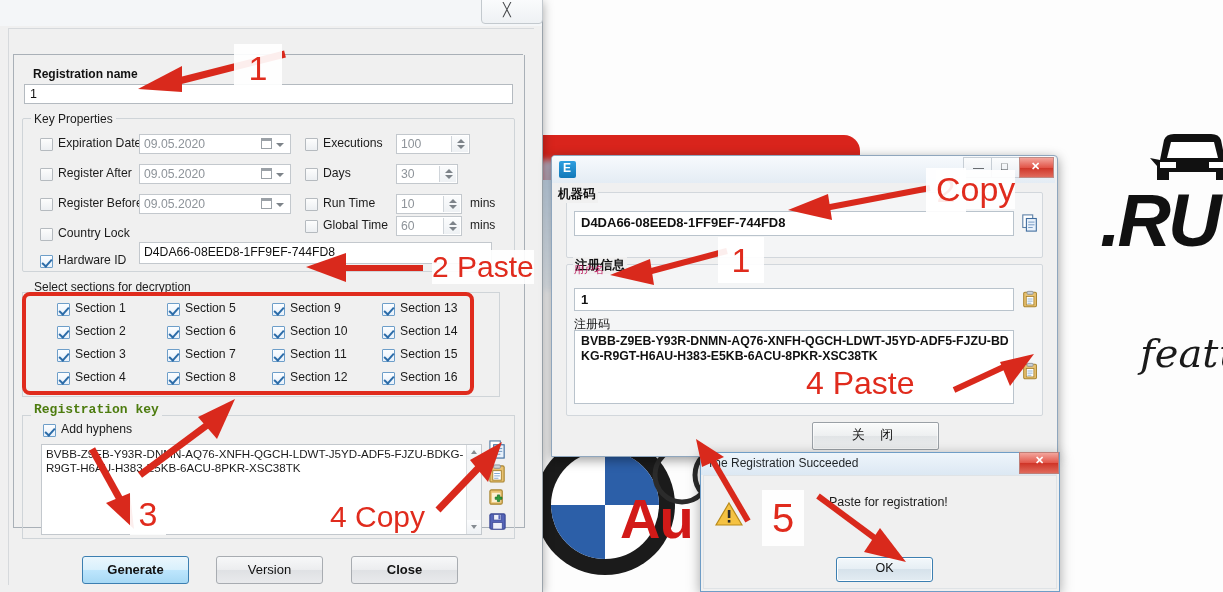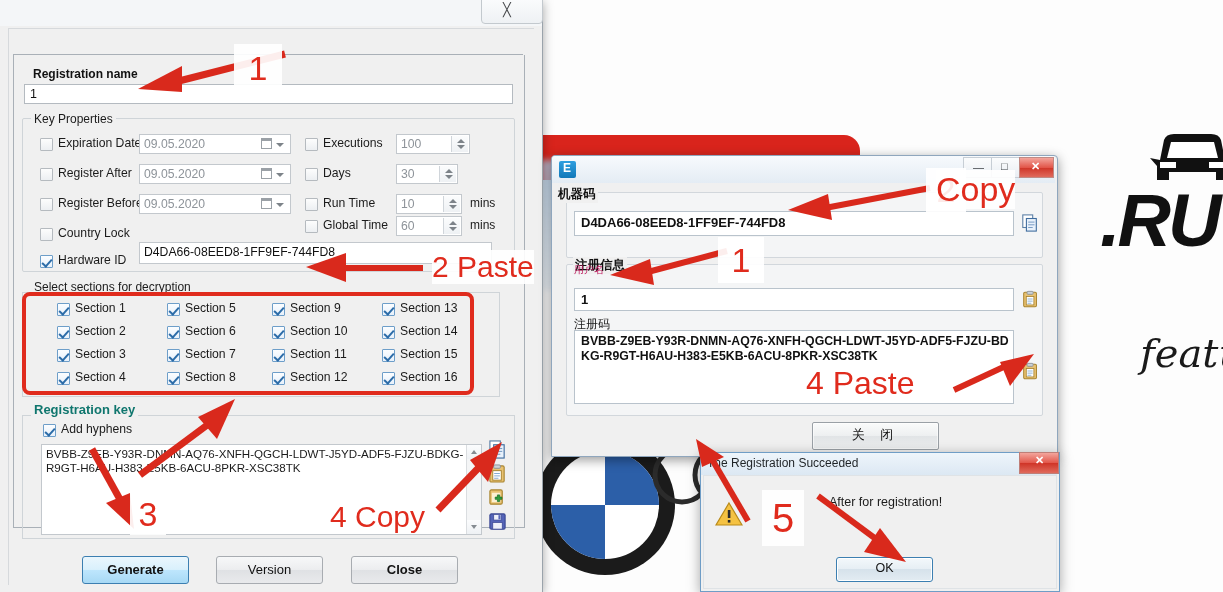--- a/index.html
+++ b/index.html
@@ -75,21 +75,21 @@
   .mins{position:absolute;font-size:12px;color:#1b1b1b;}
 
   
   #sections-group{left:22px;top:292px;width:476px;height:103px;border:1px solid #cfd4d8;}
   #sections-legend{left:31px;top:280px;background:#f0f0f0;padding:0 3px;font-size:12px;color:#1b1b1b;}
   #sections-redbox{left:22px;top:292px;width:452px;height:103px;border:4px solid #e02b1d;border-radius:8px;box-sizing:border-box;}
   .sec-item{position:absolute;}
 
   
   #regkey-group{left:22px;top:415px;width:491px;height:122px;border:1px solid #cfd4d8;}
-  #regkey-legend{left:31px;top:402px;background:#f0f0f0;padding:0 3px;font-size:13px;font-weight:bold;color:#0f766e;}
+  #regkey-legend{left:31px;top:402px;background:#f0f0f0;padding:0 3px;font-size:13px;font-weight:bold;color:#4d7c0f;font-family:Liberation Mono, monospace;}
   #hyphen-row{left:43px;top:424px;}
   #keyarea{left:41px;top:444px;width:441px;height:91px;background:#fff;border:1px solid #c3c8cd;box-sizing:border-box;}
   #keyarea-text{position:absolute;left:4px;top:2px;width:418px;font-size:11.6px;line-height:13.5px;color:#1b1b1b;word-break:break-all;font-family:"Liberation Sans",sans-serif;}
   #keyarea-scroll{position:absolute;right:0;top:0;width:14px;height:100%;background:#f4f5f6;border-left:1px solid #dadde0;}
   #keyarea-scroll .sb-up,#keyarea-scroll .sb-dn{position:absolute;left:0;width:14px;height:14px;background:linear-gradient(180deg,#fbfcfd,#eef1f4);}
   #keyarea-scroll .sb-up{top:0;} #keyarea-scroll .sb-dn{bottom:0;}
   .sb-tri{position:absolute;left:4px;width:0;height:0;border-left:3px solid transparent;border-right:3px solid transparent;}
   .sb-tri.u{top:5px;border-bottom:4px solid #868c92;}
   .sb-tri.d{top:5px;border-top:4px solid #868c92;}
 
@@ -163,20 +163,21 @@
   </svg>
 
   <svg class="abs" id="bg-audi-rings" viewBox="0 0 190 70">
     <g fill="none" stroke="#2b2b2b" stroke-width="5">
       <circle cx="32" cy="35" r="27"></circle>
         <circle cx="72" cy="35" r="27"></circle>
       <circle cx="112" cy="35" r="27"></circle>
         <circle cx="152" cy="35" r="27"></circle>
     </g>
   </svg>
+  <div class="abs" id="bg-audi-text">Au</div>
 </div>
 
 <div class="abs win" id="main-window">
   <div class="abs win7-title" id="main-titlebar"></div>
   <div class="abs" id="main-close-btn"></div>
   <div class="abs" id="main-close-glyph">╳</div>
 
   <div class="abs" id="main-body"></div>
 
   <div class="abs" id="tab-underline"></div>
@@ -487,21 +488,21 @@
   <div class="abs" id="ok-titlebar"></div>
   <div class="abs" id="ok-title-text">The Registration Succeeded</div>
   <div class="abs" id="ok-close"></div>
   <div class="abs" id="ok-close-glyph">✕</div>
   <div class="abs" id="ok-client"></div>
   <svg class="abs" id="warn-icon" viewBox="0 0 28 26">
     <path d="M14 2 L27 24 L1 24 Z" fill="#f5c242" stroke="#b98a18" stroke-width="1.2"></path>
     <rect x="12.8" y="9" width="2.6" height="8" fill="#2b2b2b"></rect>
     <rect x="12.8" y="19" width="2.6" height="2.6" fill="#2b2b2b"></rect>
   </svg>
-  <div class="abs" id="ok-msg">After for registration!</div>
+  <div class="abs" id="ok-msg">Paste for registration!</div>
   <div class="abs" id="ok-btn">OK</div>
 </div>
 
 <svg class="abs ann-arrow" style="left:130px;top:48px;width:160px;height:50px;" viewBox="0 0 160 50">
   <path d="M155 6 L45 34" stroke="#d9291c" stroke-width="7" fill="none"></path>
   <path d="M8 41 L52 18 L52 44 Z" fill="#d9291c"></path>
 </svg>
 <div class="abs ann-num" style="left:234px;top:44px;width:48px;height:48px;line-height:48px;">1</div>
 
 <svg class="abs ann-arrow" style="left:298px;top:248px;width:130px;height:40px;" viewBox="0 0 130 40">

